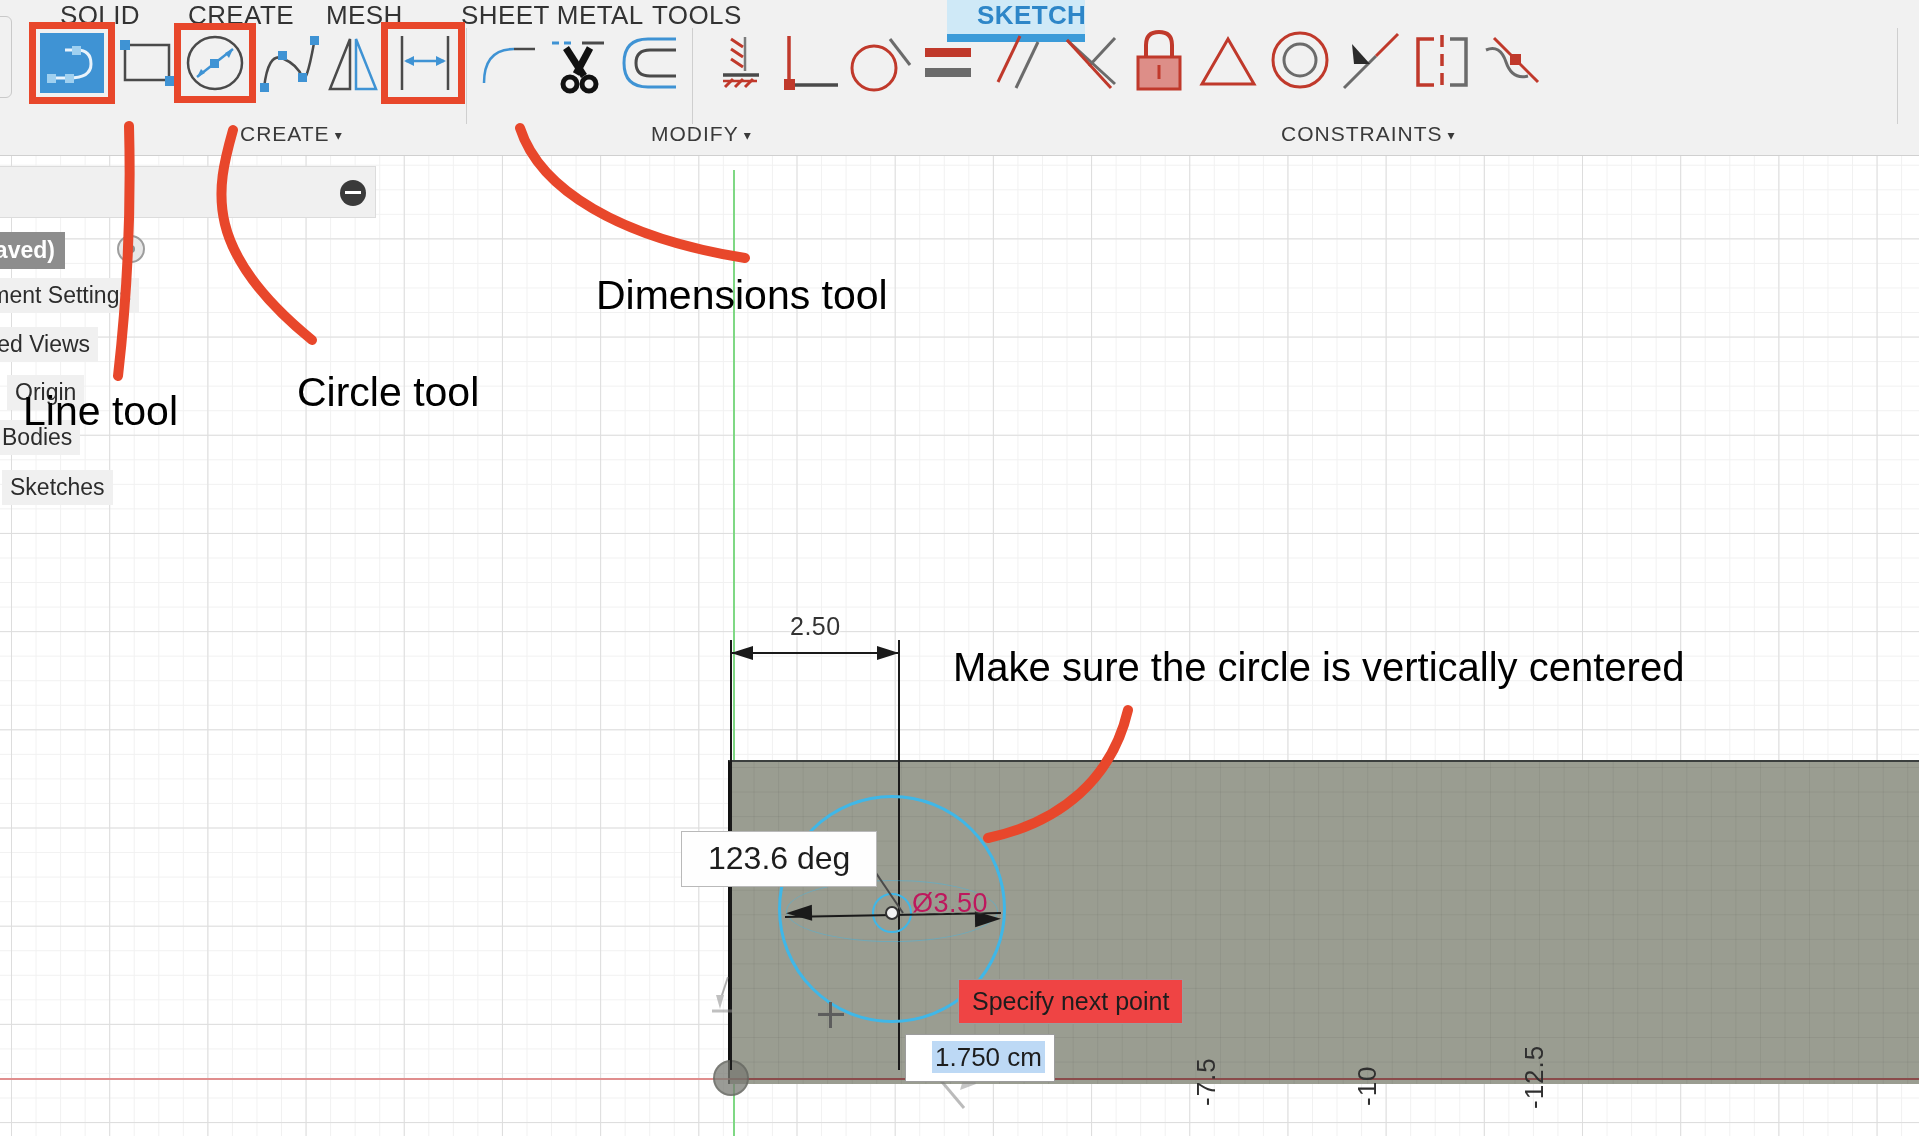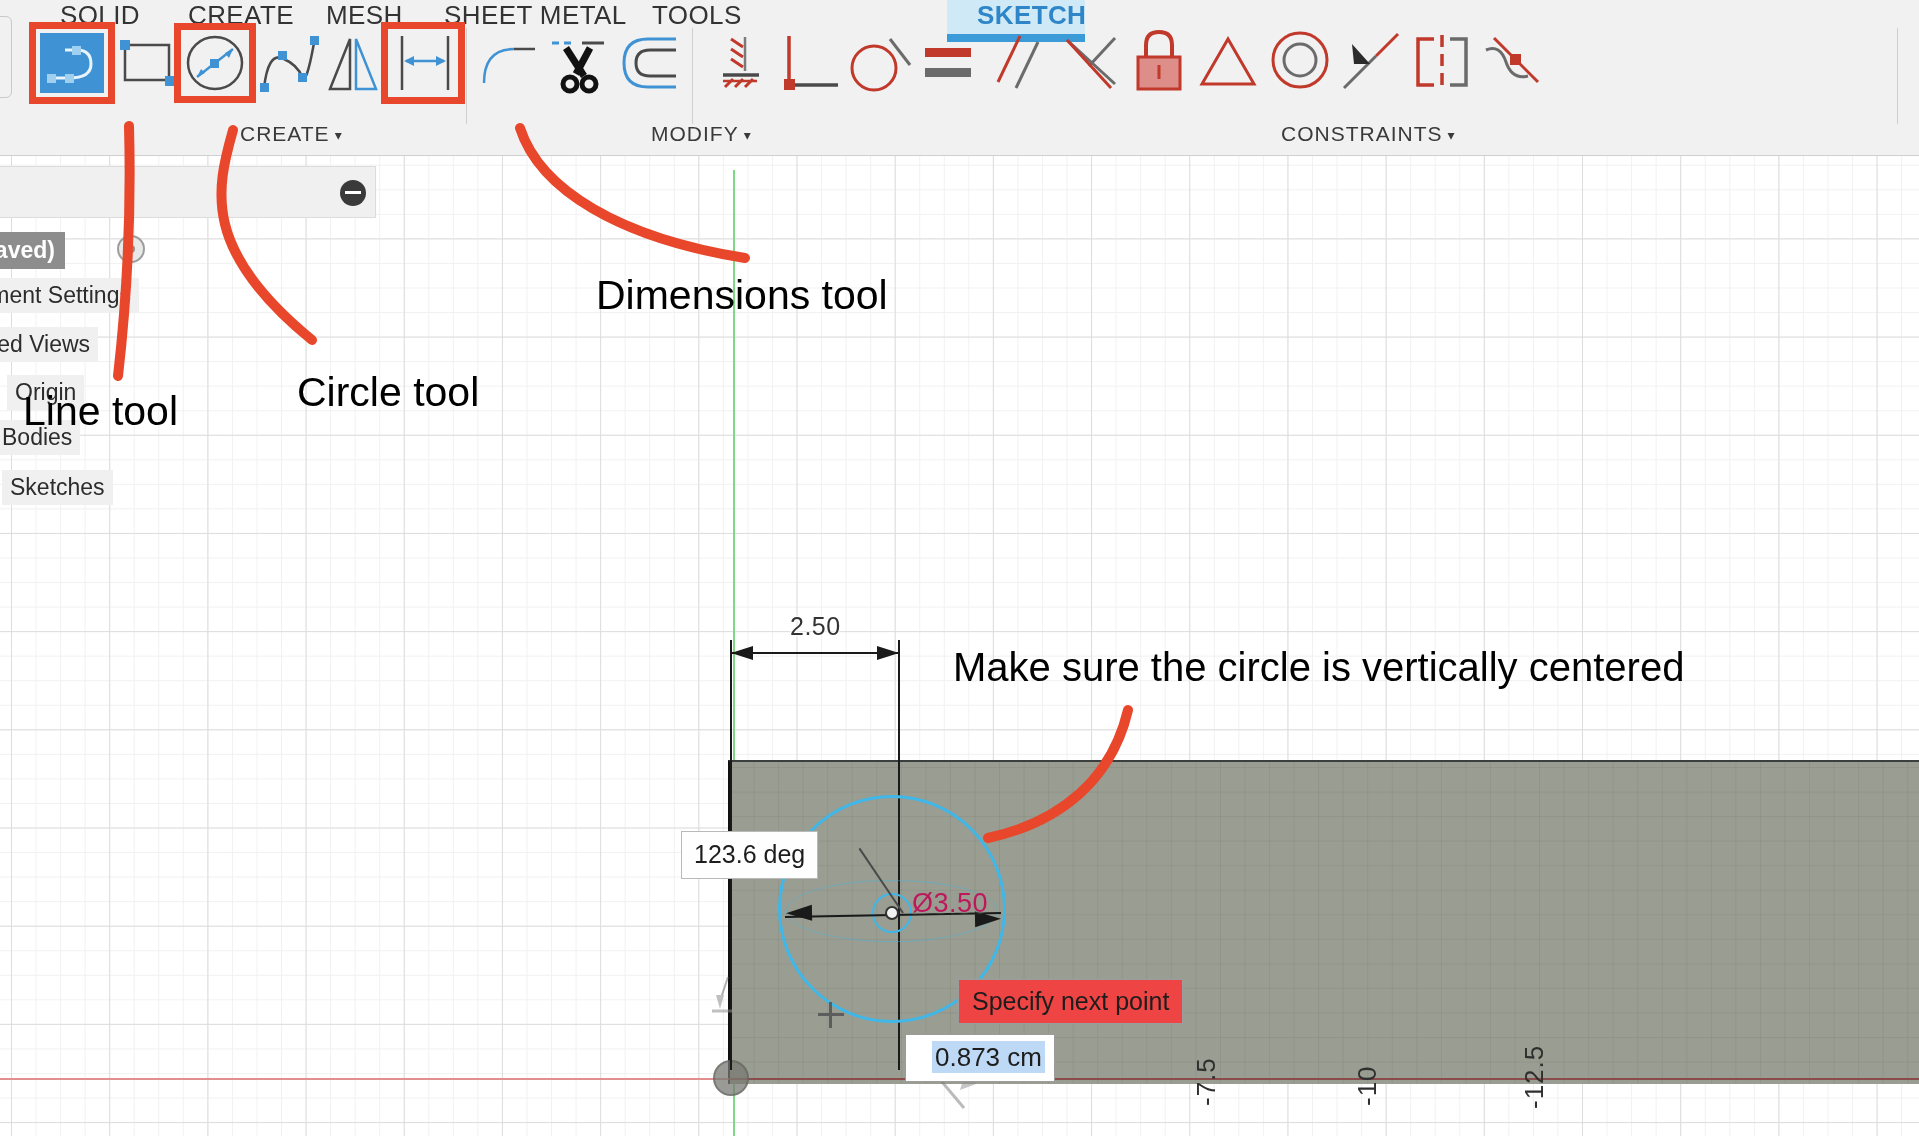--- a/index.html
+++ b/index.html
@@ -151,21 +151,21 @@
     position:absolute; font-size:26px; color:#2f2f2f;
     transform:rotate(-90deg); transform-origin:left bottom;
     letter-spacing:1px;
   }
 
   
   .info-box{
     position:absolute; background:#fefefe; border:1px solid #b9b9b9;
     font-size:24px; color:#1d1d1d; padding:6px 14px; white-space:nowrap;
   }
-  #box-angle{ left:681px; top:831px; font-size:25px; padding:8px 12px 9px; }
+  #box-angle{ left:681px; top:831px; font-size:32px; padding:8px 26px 9px; }
   #box-specify{
     left:958px; top:979px; background:#ef4444; border:1px solid #9c9c9c;
     font-size:25px; padding:7px 13px;
   }
   #box-value{
     left:905px; top:1034px; background:#ffffff; border:1px solid #9c9c9c;
     padding:7px 9px 8px 26px; font-size:26px;
   }
   #box-value span{ background:#bdd9f5; padding:1px 3px; }
 
@@ -293,40 +293,40 @@
   <path d="M4 20 L12 20 L8 34 Z" fill="#8d8d8d"></path>
   <path d="M0 36 L20 36" stroke="#8d8d8d" stroke-width="3"></path>
 </svg>
 <svg id="glyph-anglebot" viewBox="0 0 60 46">
   <path d="M2 2 L34 40" stroke="#7a7a7a" stroke-width="3" fill="none"></path>
   <path d="M36 2 L30 22 L46 16 Z" fill="#8d8d8d"></path>
 </svg>
 
 <div class="info-box" id="box-angle">123.6 deg</div>
 <div class="info-box" id="box-specify">Specify next point</div>
-<div class="info-box" id="box-value"><span>0.873 cm</span></div>
+<div class="info-box" id="box-value"><span>1.750 cm</span></div>
 
 <div id="browser-head"></div>
 <div id="browser-collapse"></div>
 
 <div class="tree-row" id="tree-root">nsaved)</div>
 <div id="tree-root-icon"></div>
 <div class="tree-row" id="tree-docsettings">cument Settings</div>
 <div class="tree-row" id="tree-namedviews">med Views</div>
 <div class="tree-row" id="tree-origin">Origin</div>
 <div class="tree-row" id="tree-bodies">Bodies</div>
 <div class="tree-row" id="tree-sketches">Sketches</div>
 
 <div id="ribbon"></div>
 <div id="ribbon-leftstub"></div>
 
 <div class="tab-label" style="left:60px;">SOLID</div>
 <div class="tab-label" style="left:188px;">CREATE</div>
 <div class="tab-label" style="left:326px;">MESH</div>
-<div class="tab-label" style="left:444px;">SHEET METAL</div>
+<div class="tab-label" style="left:461px;">SHEET METAL</div>
 <div class="tab-label" style="left:652px;">TOOLS</div>
 <div id="tab-sketch-bg"></div>
 <div id="tab-sketch-underline"></div>
 <div class="tab-label" id="tab-sketch-label" style="left:977px;">SKETCH</div>
 
 <svg class="tool-icon" style="left:39px; top:32px; width:66px; height:62px;" viewBox="0 0 66 62">
   <rect x="1" y="1" width="64" height="60" fill="#3f93d4"></rect>
   <path d="M12 46 L30 46 Q52 46 52 32 Q52 18 38 18 L26 18" stroke="#e9f3fb" stroke-width="3" fill="none"></path>
   <rect x="8" y="42" width="9" height="9" fill="#9fd0f0"></rect>
   <rect x="26" y="42" width="9" height="9" fill="#9fd0f0"></rect>

